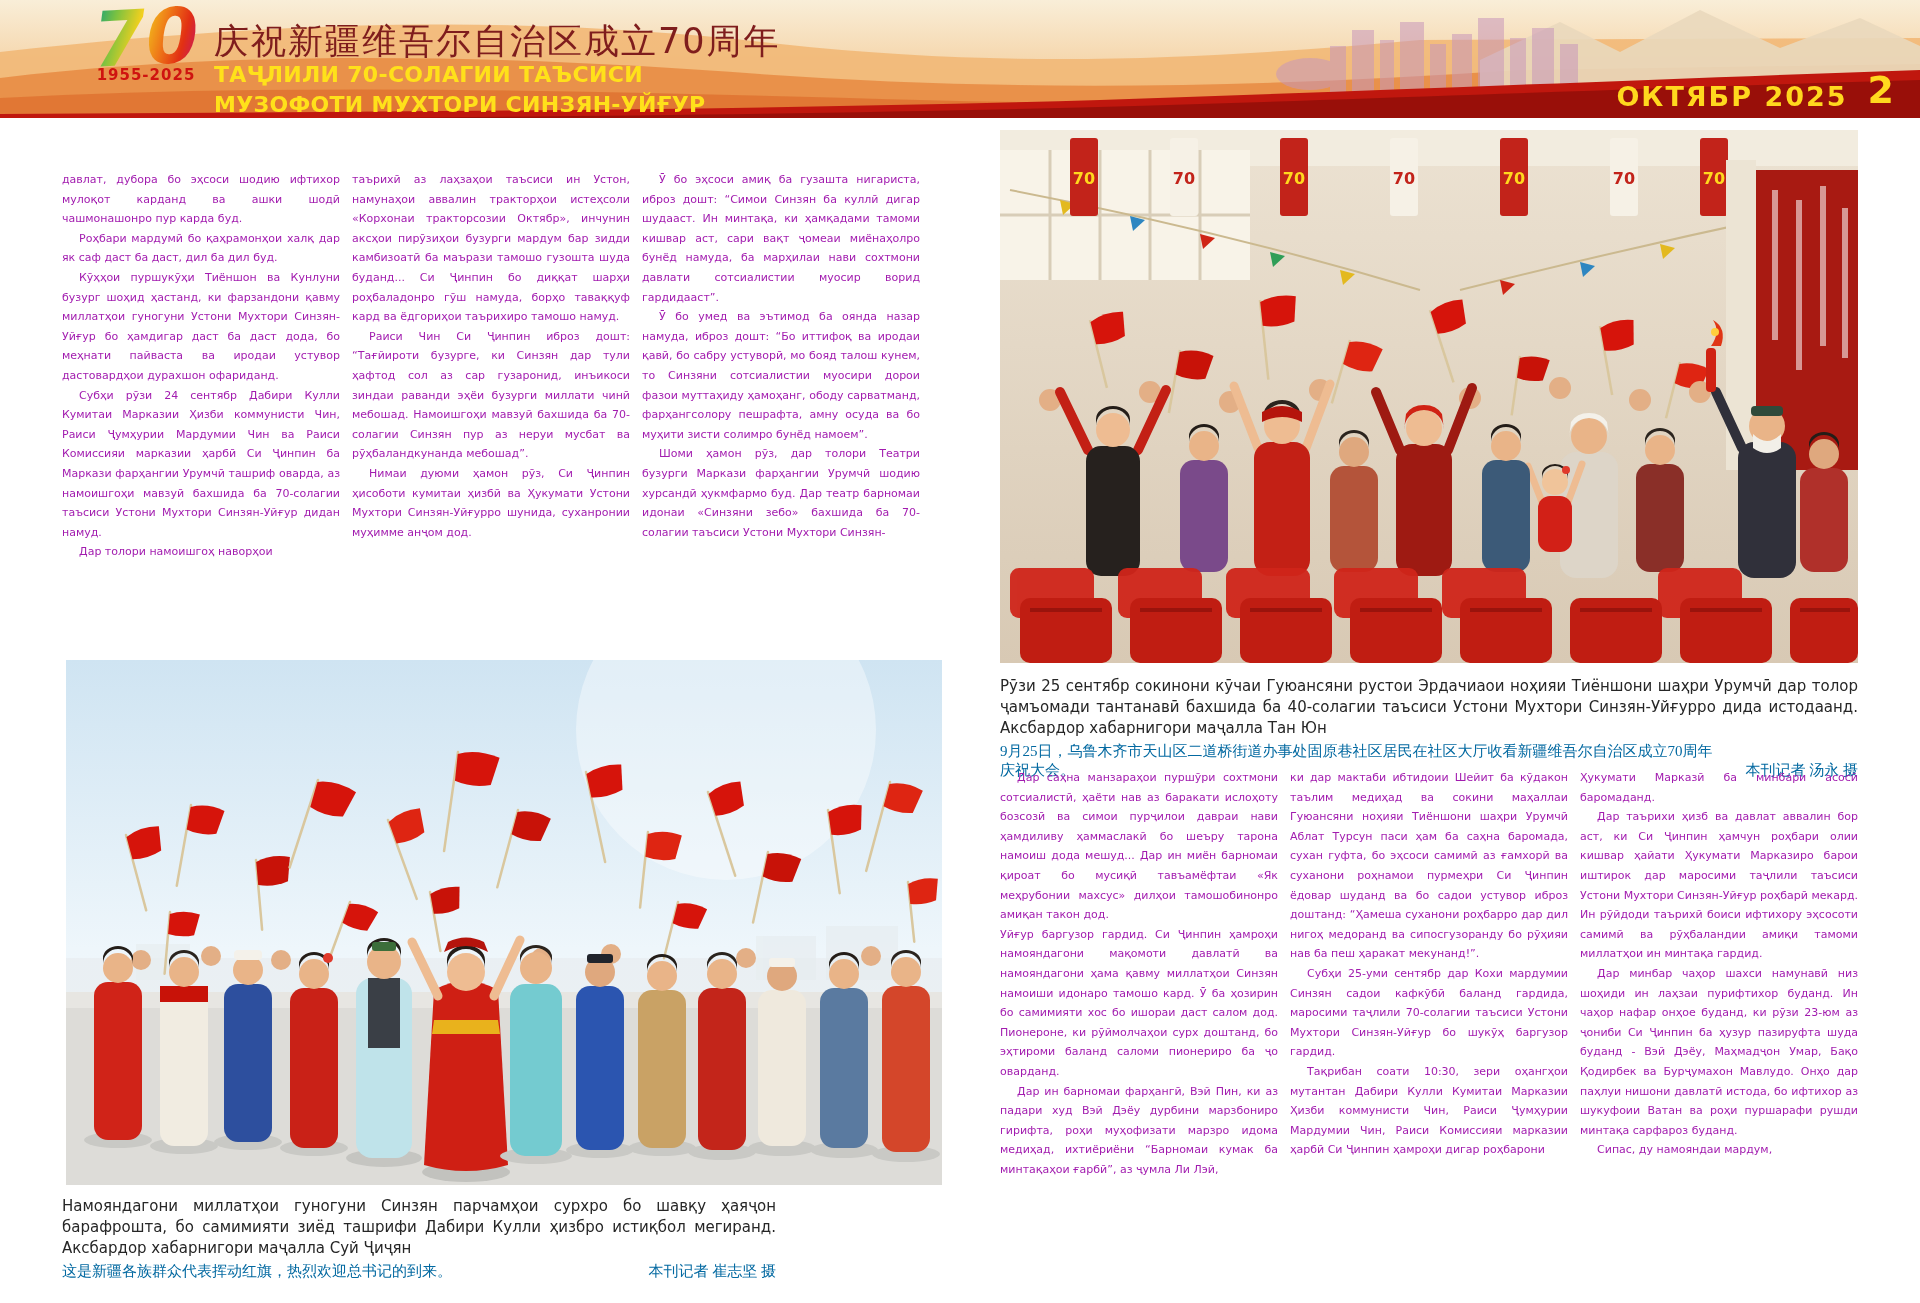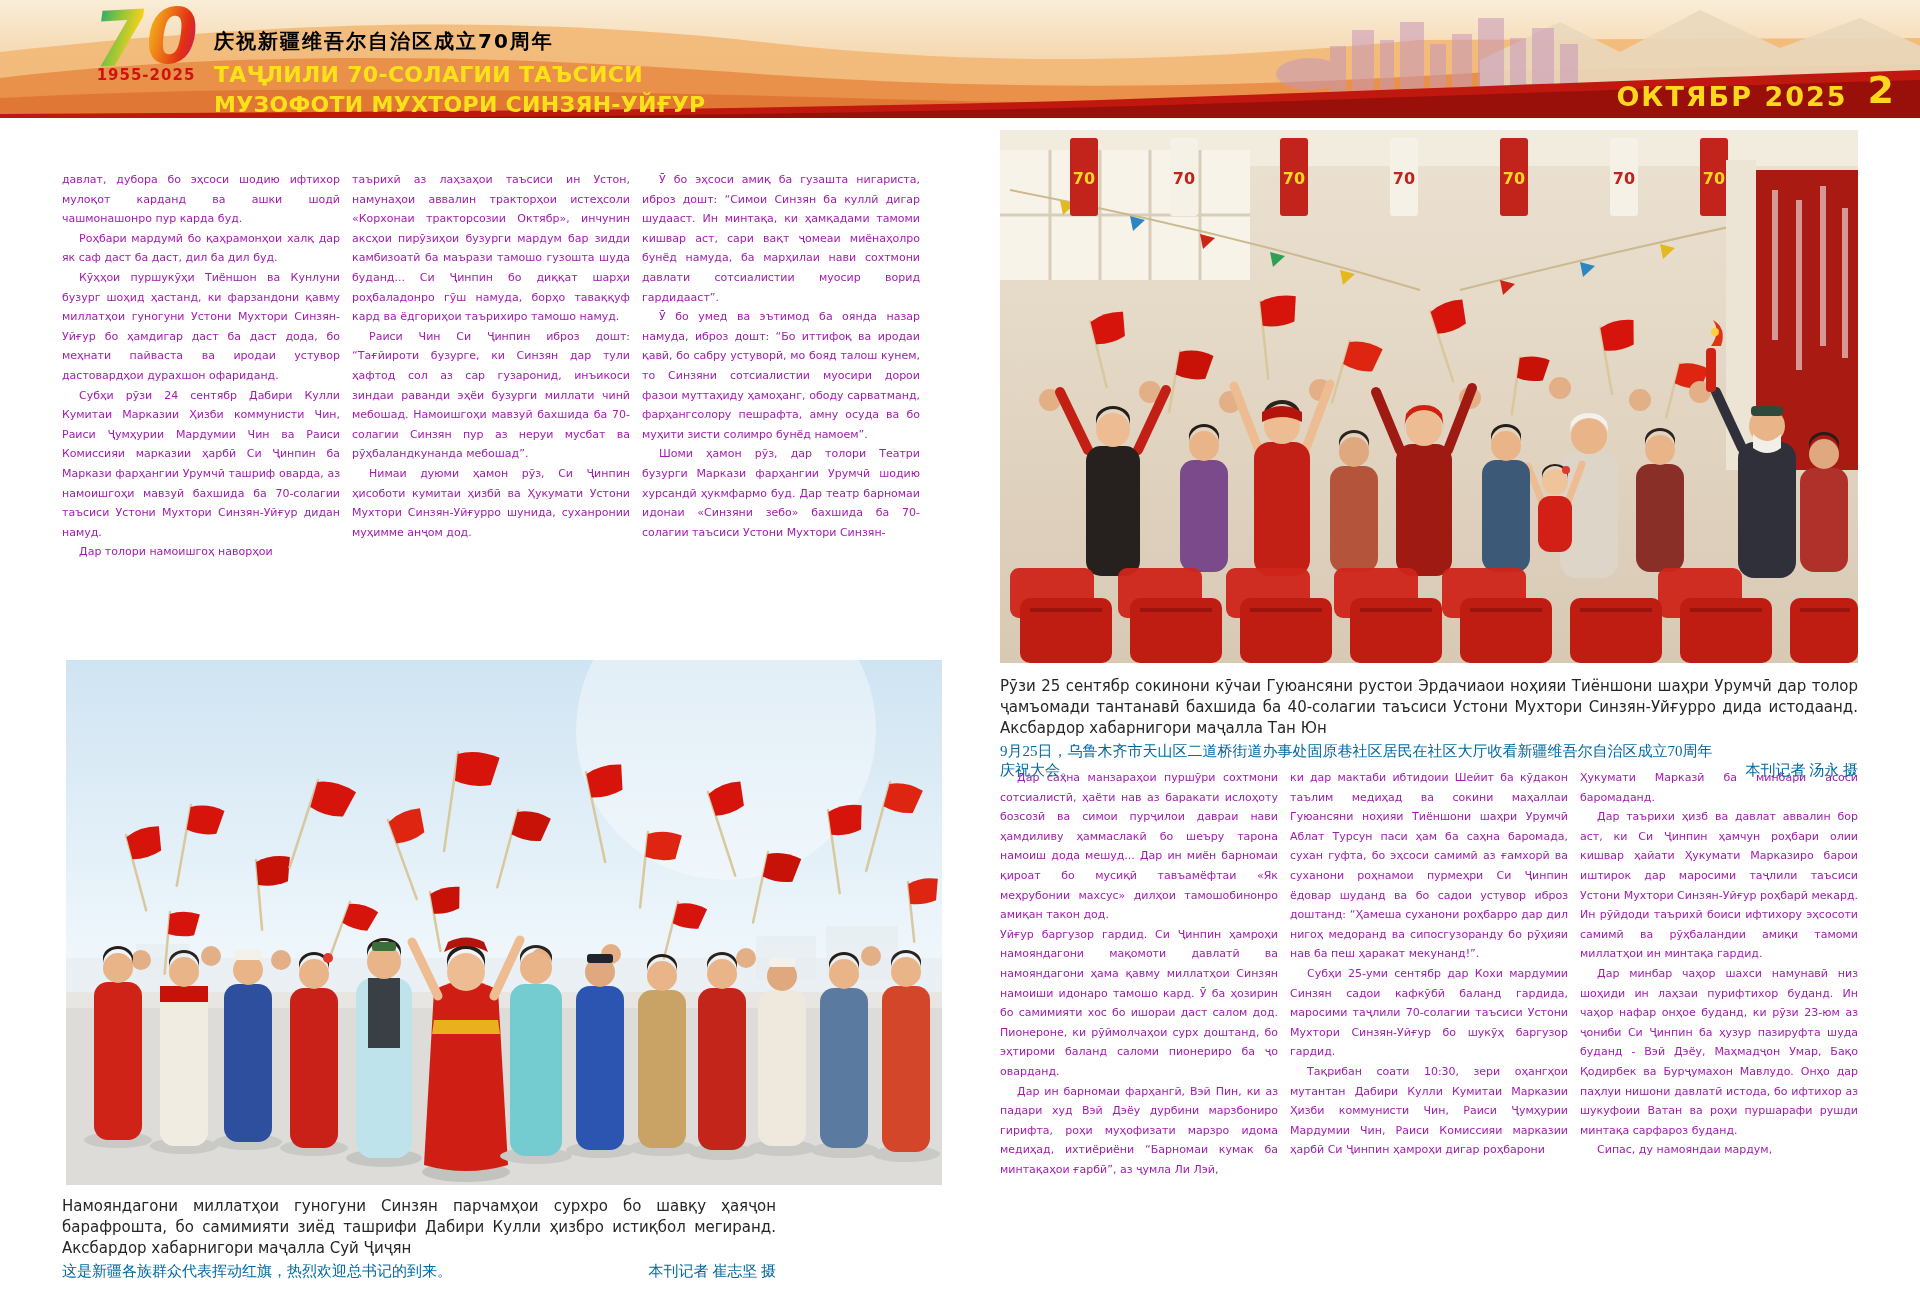--- a/index.html
+++ b/index.html
@@ -13,21 +13,21 @@
   .masthead{position:absolute;left:0;top:0;width:1920px;height:118px;overflow:hidden;}
   .masthead svg.bg{position:absolute;inset:0;}
   .logo70{position:absolute;left:66px;top:2px;width:160px;text-align:center;z-index:3;}
   .logo70 .num{
     font-size:76px;font-weight:900;font-style:italic;line-height:0.95;display:inline-block;
     background:linear-gradient(108deg,#15a07b 4%,#7cc240 22%,#f2d01e 42%,#ef7d18 62%,#e23013 80%,#c3156b 96%);
     -webkit-background-clip:text;background-clip:text;color:transparent;transform:rotate(-3deg);
   }
   .logo70 .years{display:block;margin-top:-8px;color:#cf1410;font-weight:700;font-size:15px;letter-spacing:1px;}
   .head-titles{position:absolute;left:214px;top:24px;z-index:3;}
-  .title-zh{font-size:20px;font-weight:700;color:#000000;letter-spacing:2px;line-height:34px;}
+  .title-zh{font-size:35px;font-weight:400;color:#7f1d1d;letter-spacing:2px;line-height:34px;}
   .title-tj{font-size:22px;font-weight:800;color:#ffe11a;line-height:26px;letter-spacing:0.3px;margin-top:4px;}
   .issue{position:absolute;right:26px;bottom:6px;z-index:3;display:flex;align-items:flex-end;gap:20px;color:#ffd81e;}
   .issue .my{font-size:27px;font-weight:700;letter-spacing:2px;}
   .issue .pg{font-size:38px;font-weight:700;}
 
   
   .cols{position:absolute;display:flex;gap:12px;}
   .cols-left{left:62px;top:170px;width:858px;height:470px;}
   .cols-right{left:1000px;top:768px;width:858px;height:500px;}
   .col{width:278px;}

